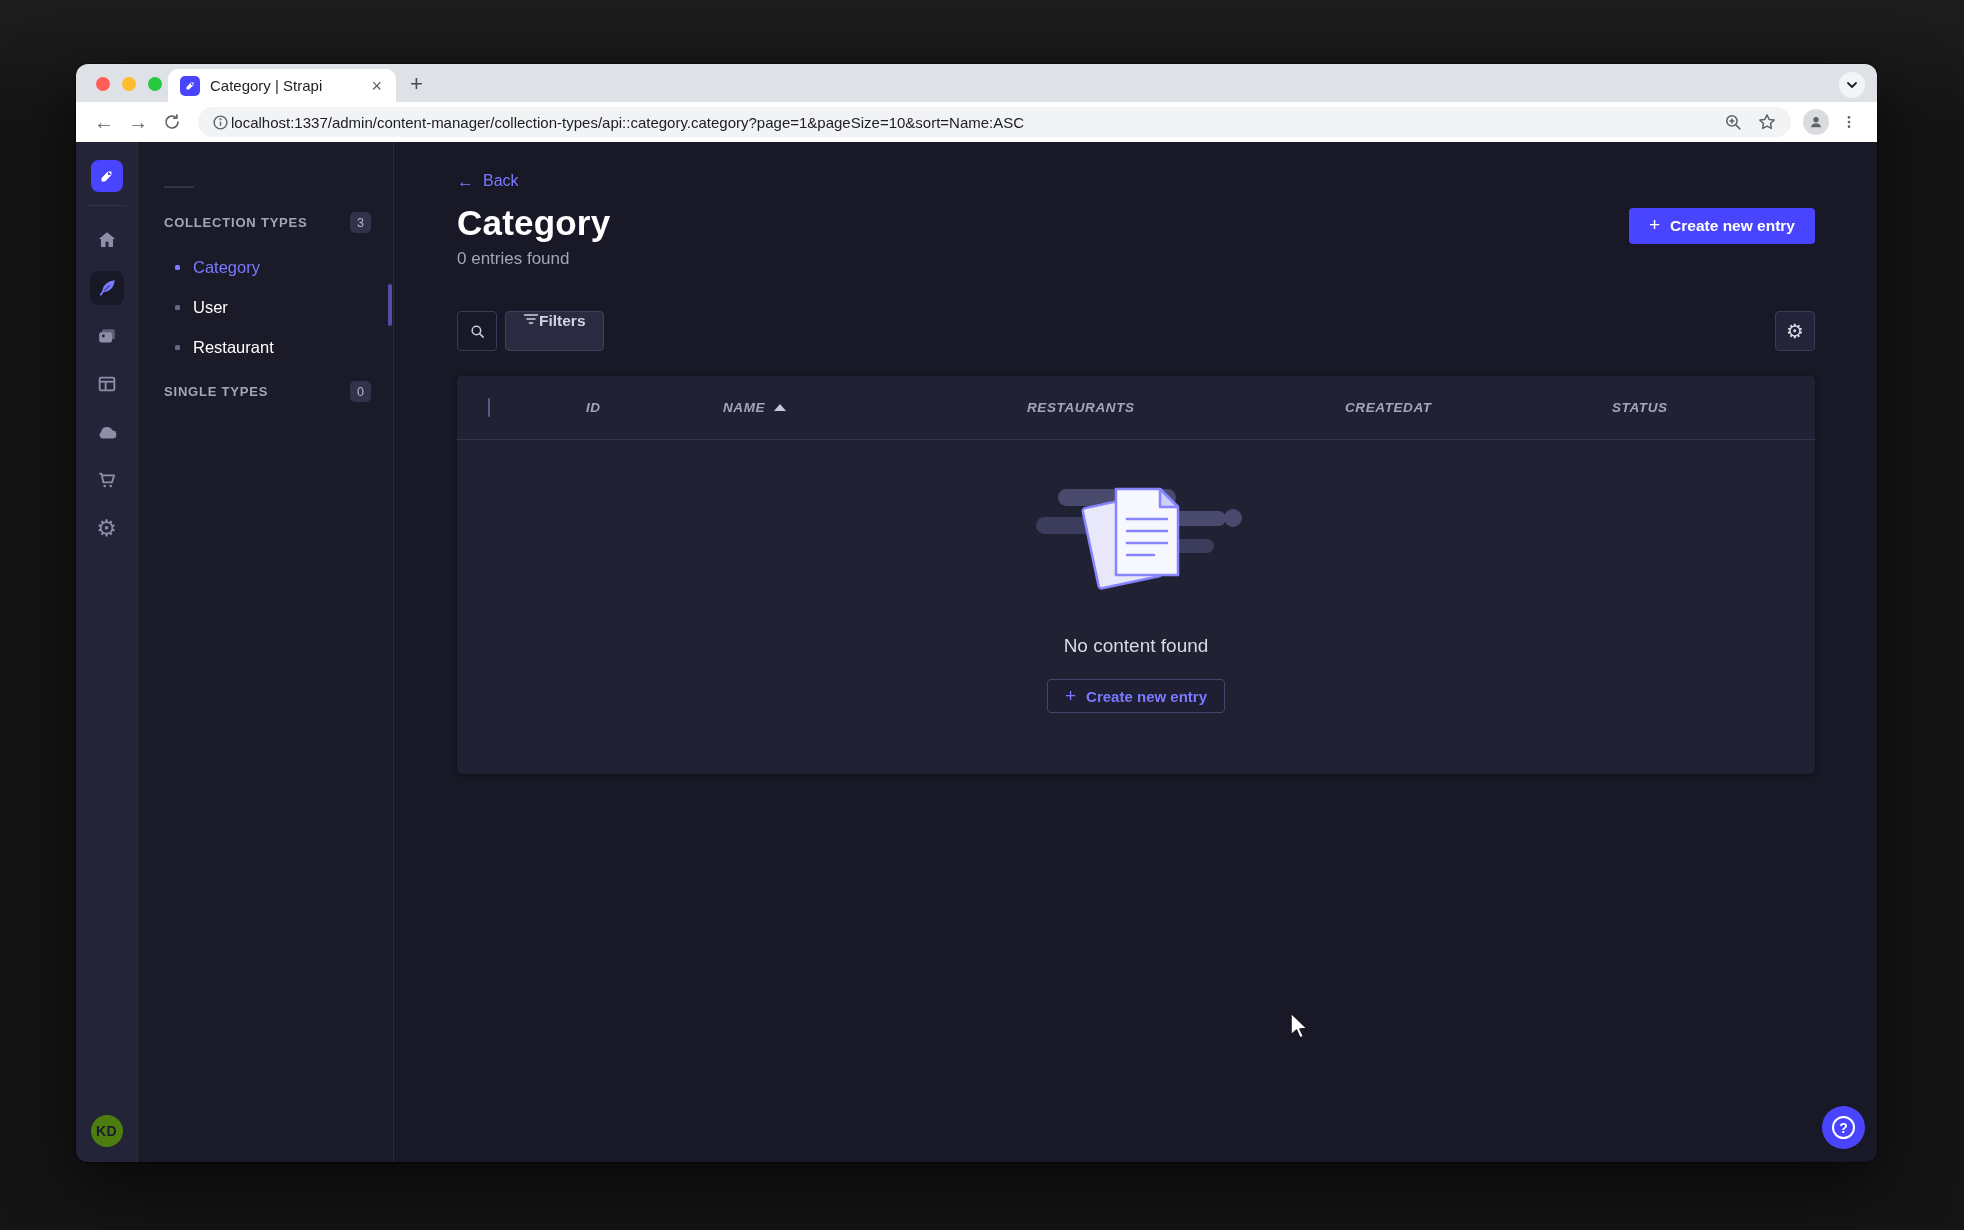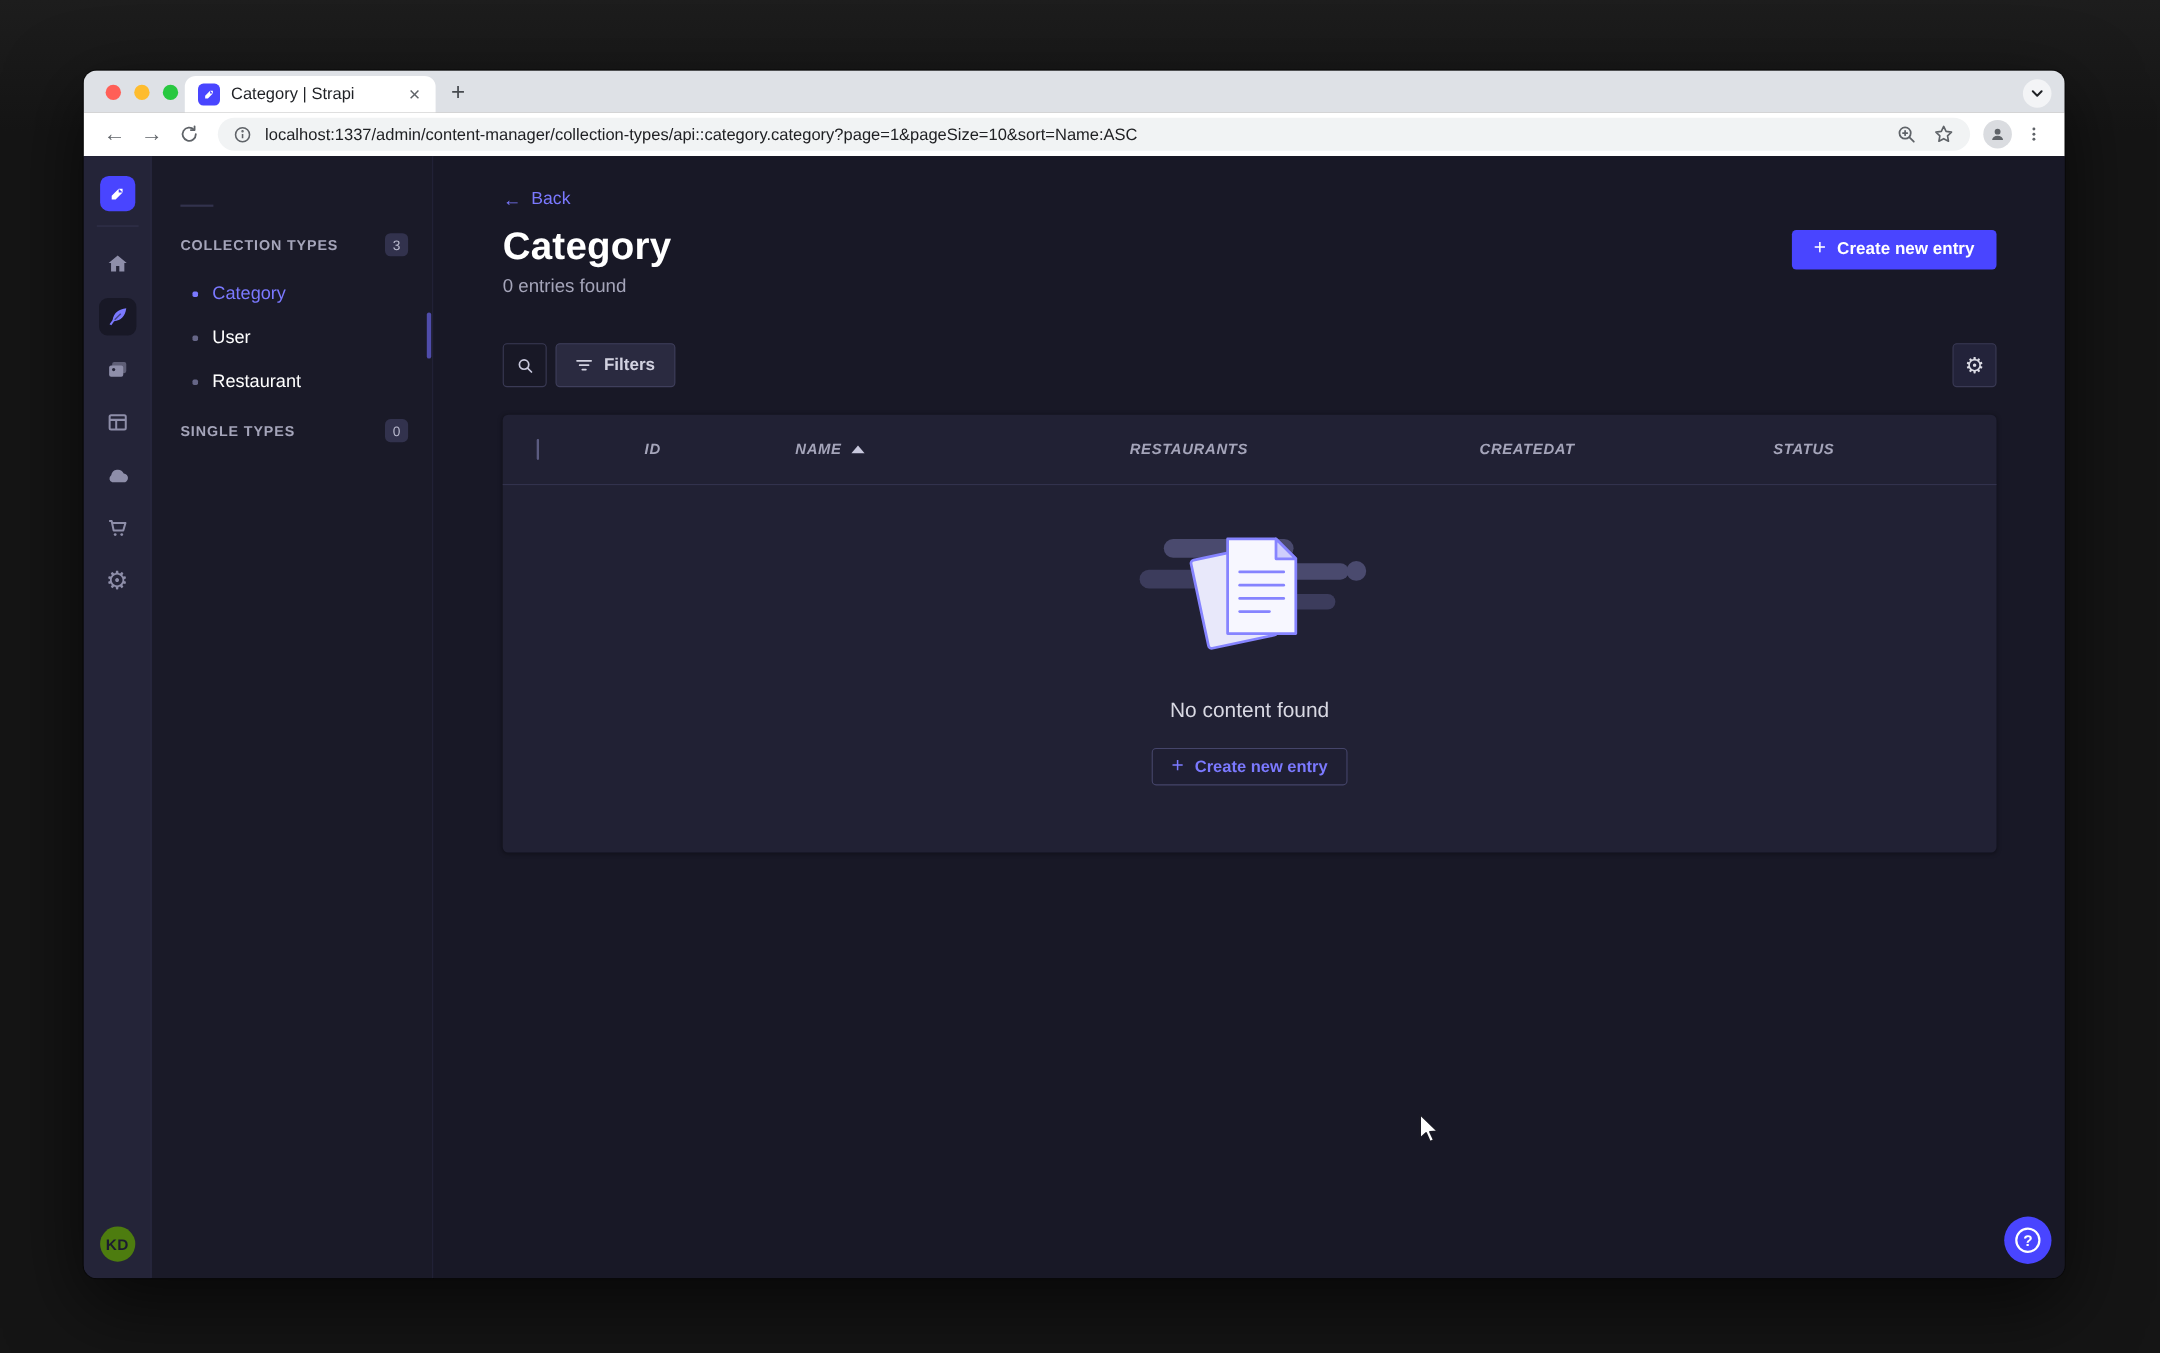--- a/index.html
+++ b/index.html
@@ -40,21 +40,21 @@
   .tab-close{ font-size:18px; color:#5f6368; line-height:1; padding:2px 4px; cursor:default; }
   .newtab{ font-size:22px; color:#474b50; margin:0 0 5px 14px; }
   .tab-chevron{ position:absolute; right:12px; top:8px; width:26px; height:26px; border-radius:50%;
     background:#f3f4f6; display:flex; align-items:center; justify-content:center; }
 
   
   .toolbar{ height:40px; background:#ffffff; display:flex; align-items:center; padding:0 14px; gap:6px; flex:none; }
   .nav-ico{ width:28px; height:28px; display:flex; align-items:center; justify-content:center;
     color:#5f6368; font-size:20px; }
   .urlpill{ flex:1; height:30px; background:#f1f3f4; border-radius:15px; margin:0 6px;
-    display:flex; align-items:center; padding:0 14px; gap:12px; min-width:0; }
+    display:flex; align-items:center; padding:0 14px; gap:2px; min-width:0; }
   .url-text{ font-size:15px; color:#202124; white-space:nowrap; overflow:hidden; flex:1; }
   .pill-icons{ display:flex; align-items:center; gap:14px; margin-left:auto; }
   .avatar-chip{ width:26px; height:26px; border-radius:50%; background:#dadce0;
     display:flex; align-items:center; justify-content:center; }
 
   
   .app{ flex:1; display:flex; background:#181826; min-height:0; }
 
   
   .rail{ width:62px; background:#242438; border-right:1px solid #2b2b44; display:flex;
@@ -102,22 +102,22 @@
   .subtitle{ color:#a5a5ba; font-size:17px; margin-top:7px; }
   .btn-primary{ background:#4945ff; color:#ffffff; border:none; border-radius:4px; height:36px;
     padding:0 20px; font-size:15.5px; font-weight:bold; display:inline-flex; align-items:center;
     gap:10px; font-family:inherit; margin-top:4px; }
   .btn-plus{ font-size:19px; font-weight:normal; line-height:1; margin-top:-2px; }
 
   .actions-row{ display:flex; align-items:center; margin-top:42px; gap:8px; }
   .icon-btn{ width:40px; height:40px; border:1px solid #3a3a55; border-radius:4px; background:transparent;
     color:#c8c8dd; display:flex; align-items:center; justify-content:center; }
   .btn-filters{ height:40px; background:#2a2a40; border:1px solid #3f3f5c; border-radius:4px;
-    color:#d2d2e0; font-size:15.5px; font-weight:bold; display:inline-flex; align-items:center;
-    gap:10px; padding:0 17px; font-family:inherit; }
+    color:#d2d2e0; font-size:15.5px; font-weight:bold; display:inline-flex; align-items:flex-start;
+    padding:0 17px; font-family:inherit; }
   .gear-btn{ margin-left:auto; background:#23233a; }
 
   
   .card{ margin-top:25px; background:#212134; border-radius:5px; height:398px;
     box-shadow:0 1px 4px rgba(0,0,0,.35); display:flex; flex-direction:column; }
   .thead{ display:grid; grid-template-columns:99px 137px 304px 318px 267px 1fr;
     align-items:center; height:64px; border-bottom:1px solid #32324d; flex:none;font-style:italic; }
   .th{ color:#a5a5ba; font-size:13.5px; font-weight:bold; letter-spacing:.6px; padding-left:30px;
     display:flex; align-items:center; gap:9px; }
   .checkbox{ width:25px; height:25px; border-radius:5px; background:#4a4a6e; border:1px solid #5b5b80;

